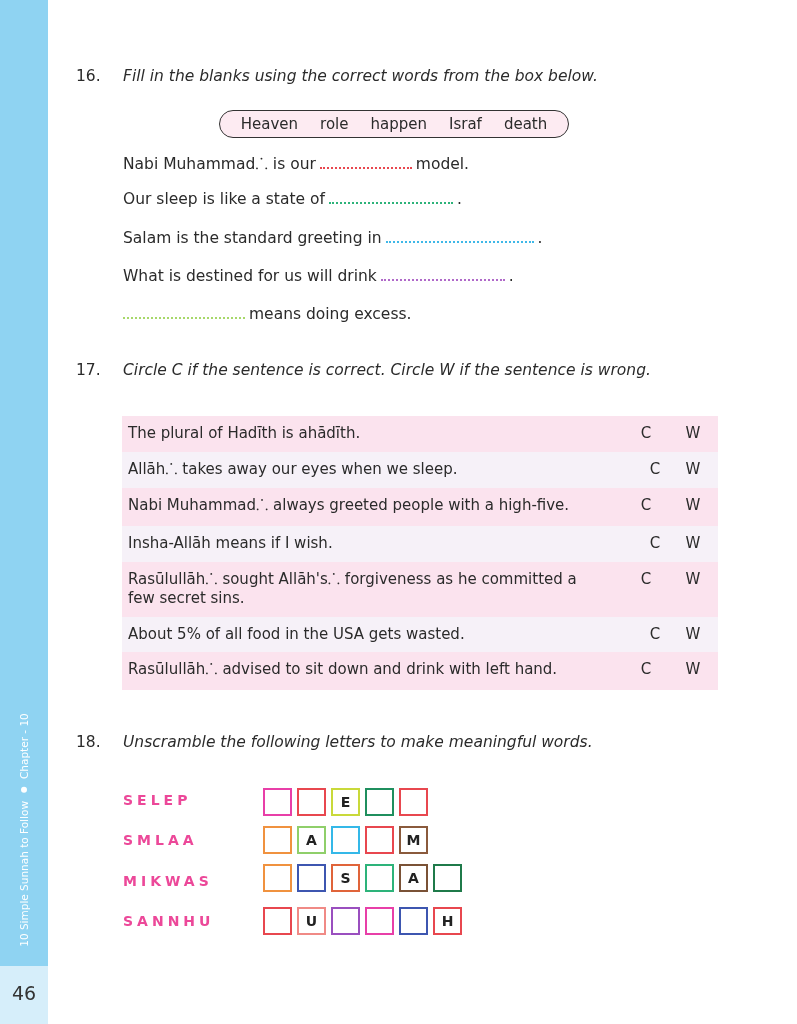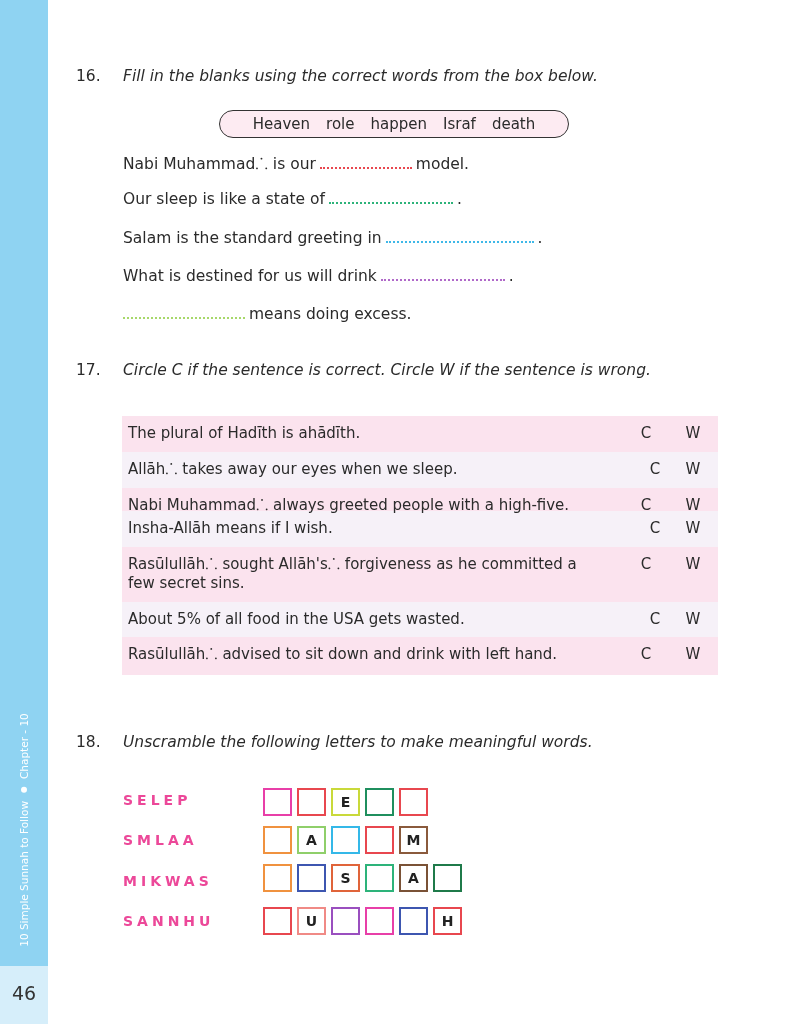--- a/index.html
+++ b/index.html
@@ -27,21 +27,21 @@
     display: flex; align-items: center; gap: 8px;
   }
   .side-dot { width: 6px; height: 6px; border-radius: 50%; background: #fff; display: inline-block; }
 
   .qnum { position: absolute; left: 76px; font-size: 15.5px; }
   .qtext { position: absolute; left: 123px; font-size: 15.5px; white-space: nowrap; font-style: italic; }
 
   .word-box {
     position: absolute; left: 219px; top: 110px; width: 350px; height: 28px;
     border: 1.5px solid #333; border-radius: 14px; background: #fdebf2;
-    display: flex; align-items: center; justify-content: center; gap: 16px;
+    display: flex; align-items: center; justify-content: center; gap: 22px;
     font-size: 15px; box-sizing: border-box;
   }
   .fill-line { position: absolute; left: 123px; font-size: 15.5px; white-space: nowrap; display:flex; align-items: baseline; }
   .blank { display: inline-block; height: 1px; border-bottom: 2px dotted; margin: 0 4px; vertical-align: baseline; }
 
   .tf-table { position: absolute; left: 122px; top: 416px; width: 596px; }
   .tf-row { display: flex; align-items: flex-start; font-size: 15px; padding: 8px 6px; box-sizing: border-box; }
   .tf-row.pink { background: #fbe3ee; gap: 9px; }
   .tf-row.light { background: #f6f1f8; }
   .tf-text { flex: 1; line-height: 19px; }
@@ -114,21 +114,21 @@
   <div class="tf-row pink" style="height:36px">
     <span class="tf-text">The plural of Hadīth is ahādīth.</span>
     <span class="tf-opt">C</span>
     <span class="tf-opt">W</span>
   </div>
   <div class="tf-row light" style="height:36px">
     <span class="tf-text">Allāh⸫ takes away our eyes when we sleep.</span>
     <span class="tf-opt">C</span>
     <span class="tf-opt">W</span>
   </div>
-  <div class="tf-row pink" style="height:23px">
+  <div class="tf-row pink" style="height:38px">
     <span class="tf-text">Nabi Muhammad⸫ always greeted people with a high-five.</span>
     <span class="tf-opt">C</span>
     <span class="tf-opt">W</span>
   </div>
   <div class="tf-row light" style="height:36px">
     <span class="tf-text">Insha-Allāh means if I wish.</span>
     <span class="tf-opt">C</span>
     <span class="tf-opt">W</span>
   </div>
   <div class="tf-row pink" style="height:55px">

